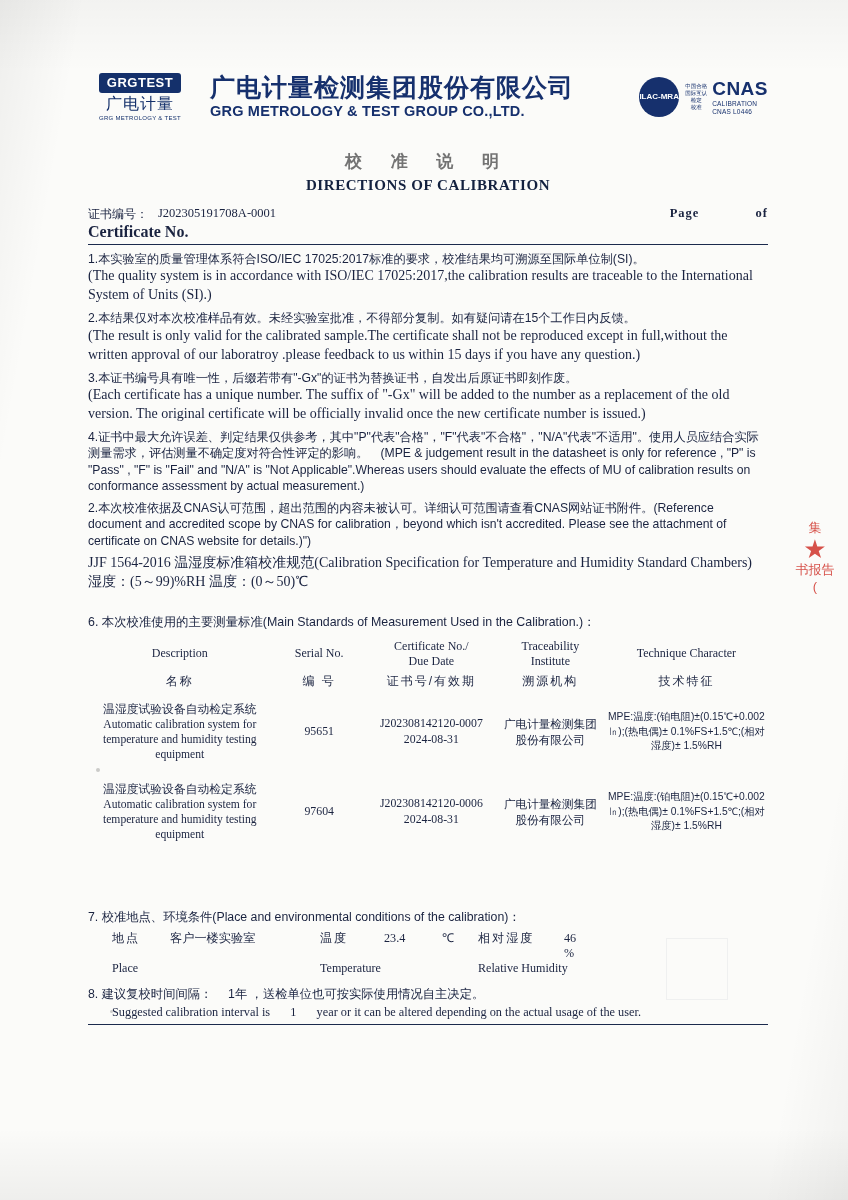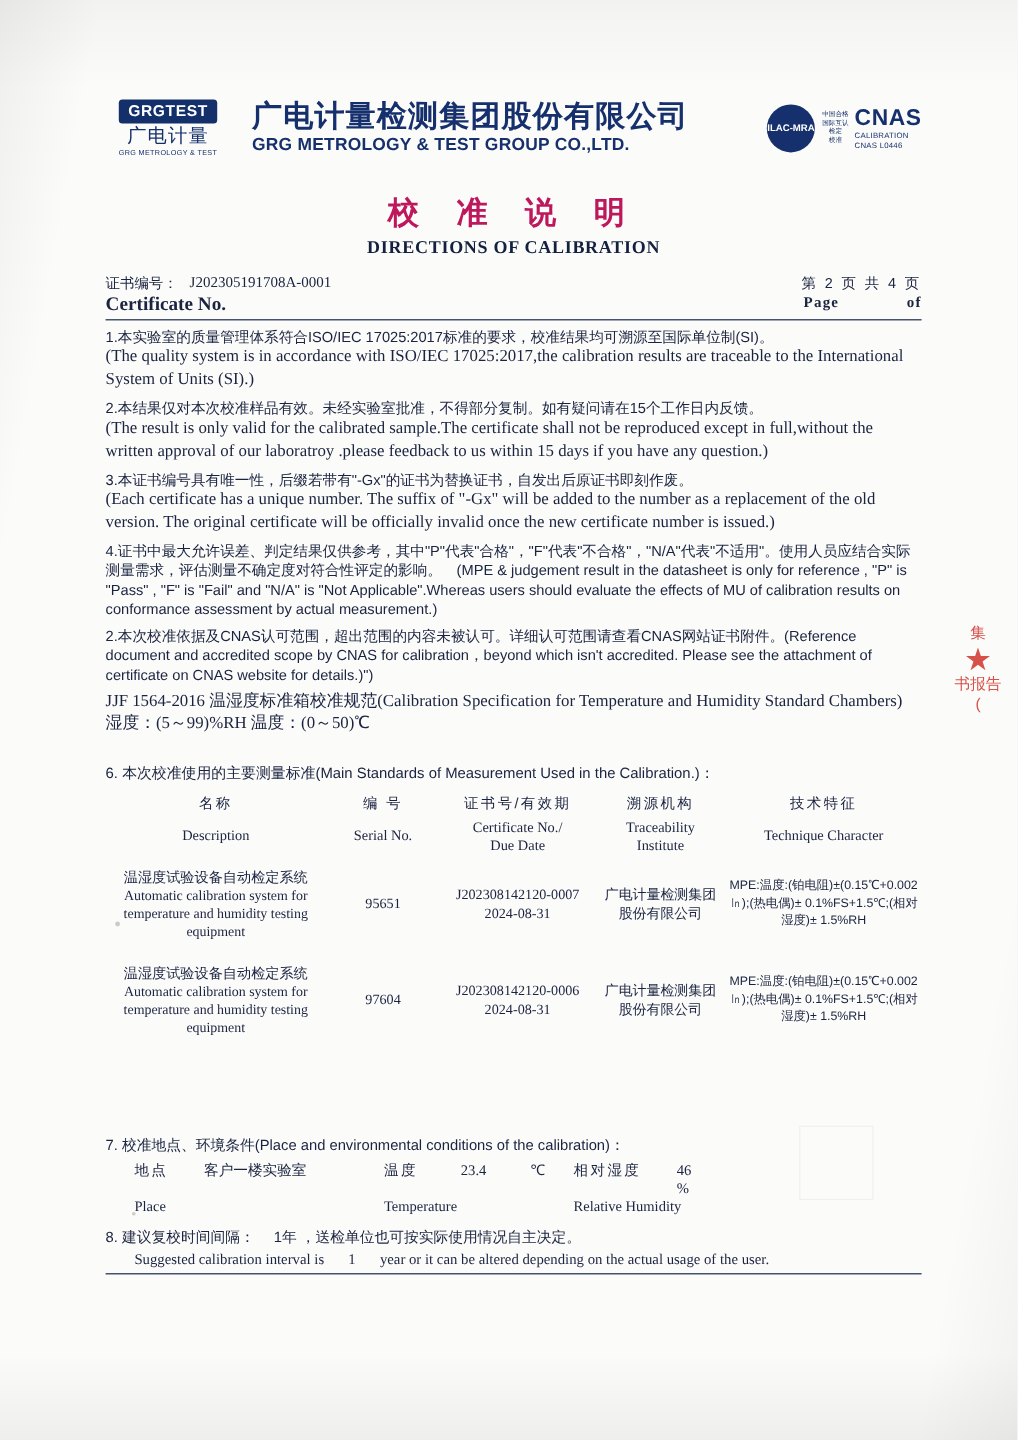--- a/index.html
+++ b/index.html
@@ -21,21 +21,21 @@
     position: absolute;
     inset: 0;
     background:
       linear-gradient(100deg, rgba(0,0,0,0.05) 0%, rgba(0,0,0,0.0) 8%, rgba(0,0,0,0.0) 92%, rgba(0,0,0,0.04) 100%),
       linear-gradient(180deg, rgba(0,0,0,0.035) 0%, rgba(0,0,0,0) 6%, rgba(0,0,0,0) 94%, rgba(0,0,0,0.05) 100%);
     pointer-events: none;
   }
   .content {
     position: absolute;
     left: 88px;
-    top: 76px;
+    top: 66px;
     width: 680px;
   }
 
   
   .header {
     display: flex;
     align-items: center;
     gap: 12px;
     height: 62px;
   }
@@ -136,24 +136,24 @@
     color: #16306d;
     line-height: 1.3;
     letter-spacing: 0.2px;
   }
 
   
   .title-cn {
     text-align: center;
     font-family: "Liberation Sans", sans-serif;
     font-weight: bold;
-    font-size: 26px;
+    font-size: 17px;
     letter-spacing: 12px;
     margin-top: 22px;
-    color: #be185d;
+    color: #737373;
   }
   .title-en {
     text-align: center;
     font-family: "Liberation Serif", serif;
     font-weight: bold;
     font-size: 15px;
     letter-spacing: 0.6px;
     margin-top: 4px;
     color: #13213f;
   }
@@ -226,21 +226,21 @@
     font-size: 11.5px;
     line-height: 1.3;
   }
   td.name .cn { font-family: "Liberation Sans", sans-serif; font-size: 11.8px; }
   td.name .en { font-family: "Liberation Serif", serif; font-size: 11.6px; }
   td.mid { font-family: "Liberation Serif", serif; font-size: 11.8px; line-height: 1.35; }
   td.inst { font-family: "Liberation Sans", sans-serif; font-size: 11.6px; line-height: 1.35; }
   td.tech { font-family: "Liberation Sans", sans-serif; font-size: 10.3px; line-height: 1.4; text-align: left; }
 
   
-  .sect2 { margin-top: 72px; font-family: "Liberation Sans", sans-serif; font-size: 12.3px; }
+  .sect2 { margin-top: 57px; font-family: "Liberation Sans", sans-serif; font-size: 12.3px; }
   .env-grid {
     margin-top: 3px;
     display: grid;
     grid-template-columns: 58px 150px 64px 58px 36px 86px 50px;
     row-gap: 0px;
     align-items: baseline;
     padding-left: 24px;
     font-size: 12.2px;
   }
   .env-grid .cn { font-family: Liberation Sans, sans-serif; font-size: 12.1px; letter-spacing: 2px; }
@@ -325,21 +325,20 @@
 
     <div class="certline">
       <div class="left">
         <div class="cn-row">
           <span class="lbl-cn">证书编号：</span>
           <span class="val">J202305191708A-0001</span>
         </div>
         <div class="lbl-en">Certificate No.</div>
       </div>
       <div class="right">
-        <div class="page-cn">第 2 页 共 4 页</div>
         <div class="page-en">
           <span>Page</span>
           <span style="display:inline-block; width:48px;"></span>
           <span>of</span>
         </div>
       </div>
     </div>
     <hr class="hr">
 
     <div class="clause">
@@ -369,34 +368,34 @@
     <table class="std">
       <colgroup>
         <col style="width:27%">
         <col style="width:14%">
         <col style="width:19%">
         <col style="width:16%">
         <col style="width:24%">
       </colgroup>
       <thead>
         <tr>
-          <th class="th-cn">名称</th>
-          <th class="th-cn">编 号</th>
-          <th class="th-cn">证书号/有效期</th>
-          <th class="th-cn">溯源机构</th>
-          <th class="th-cn">技术特征</th>
-        </tr>
-        <tr>
           <th class="th-en">Description</th>
           <th class="th-en">Serial No.</th>
           <th class="th-en" style="white-space:pre-line;">Certificate No./
 Due Date</th>
           <th class="th-en" style="white-space:pre-line;">Traceability
 Institute</th>
           <th class="th-en">Technique Character</th>
+        </tr>
+        <tr>
+          <th class="th-cn">名称</th>
+          <th class="th-cn">编 号</th>
+          <th class="th-cn">证书号/有效期</th>
+          <th class="th-cn">溯源机构</th>
+          <th class="th-cn">技术特征</th>
         </tr>
       </thead>
       <tbody>
         <tr style="height:80px;">
           <td class="name">
             <div class="cn">温湿度试验设备自动检定系统</div>
             <div class="en">Automatic calibration system for temperature and humidity testing equipment</div>
           </td>
           <td class="mid">95651</td>
           <td class="mid">

